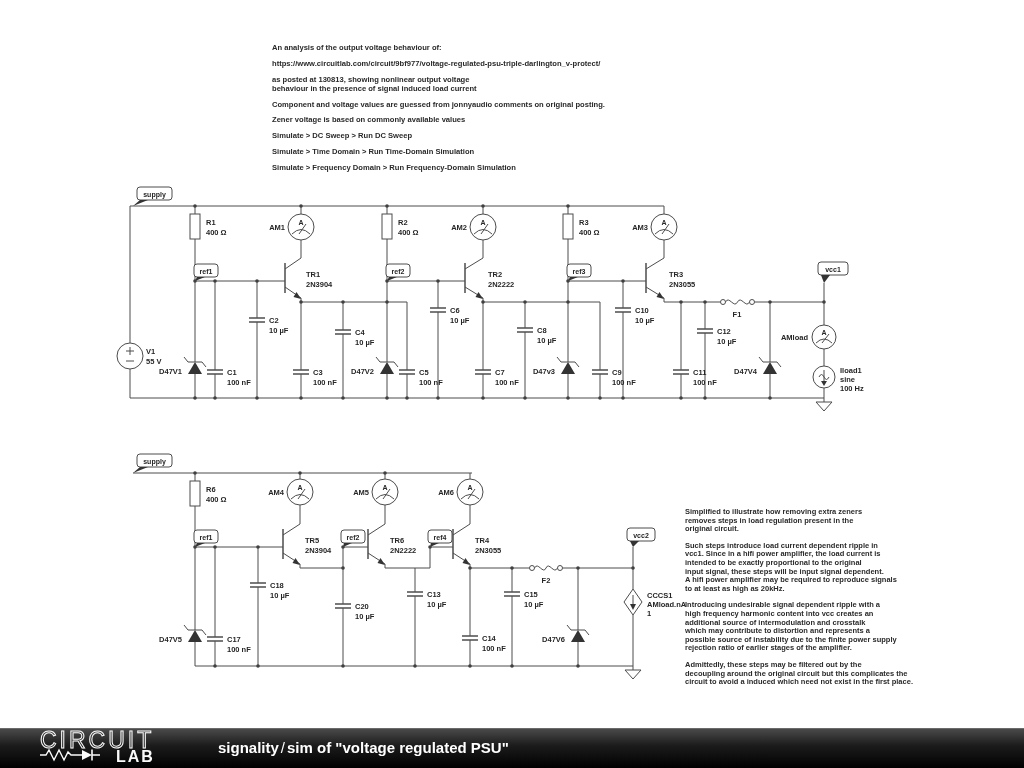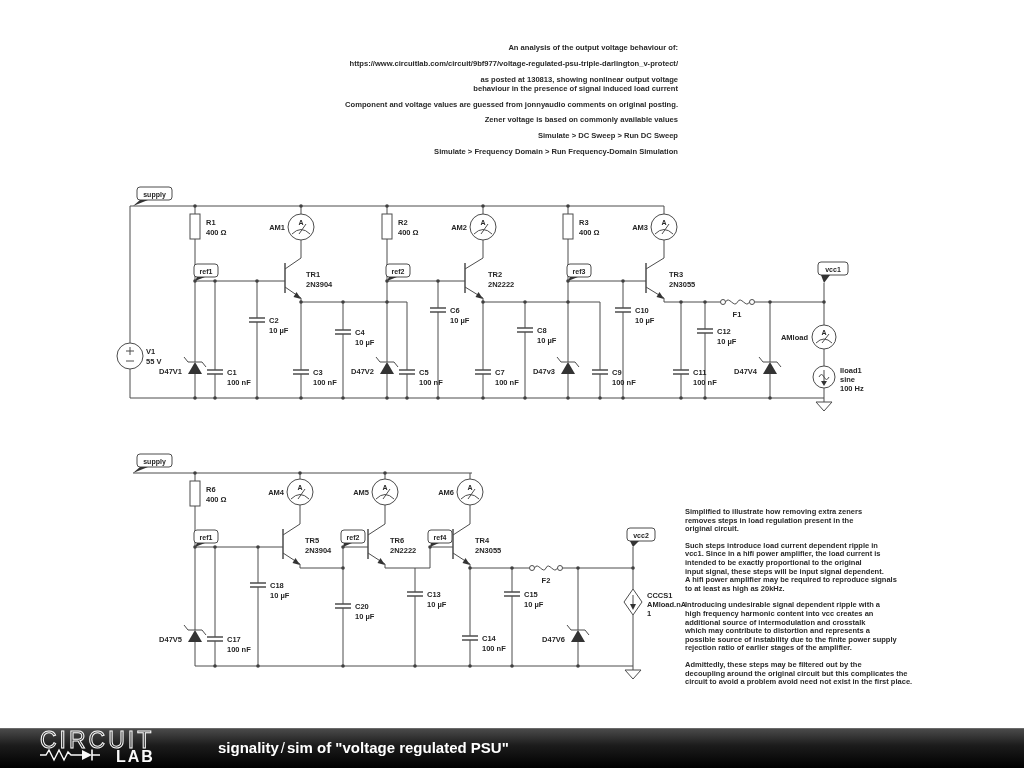--- a/index.html
+++ b/index.html
@@ -1,21 +1,21 @@
 <!DOCTYPE html>
 <html><head>
 <meta charset="utf-8">
 <style>
   html,body{margin:0;padding:0;}
   body{width:1024px;height:768px;position:relative;background:#ffffff;overflow:hidden;
        font-family:"Liberation Sans",sans-serif;}
 
   
-  .notes-top{position:absolute;left:258px;top:43px;width:420px;
-             font:bold 7.6px/9.3px "Liberation Sans",sans-serif;color:#2a2a2a;text-align:right;}
+  .notes-top{position:absolute;left:272px;top:43px;width:420px;
+             font:bold 7.6px/9.3px "Liberation Sans",sans-serif;color:#2a2a2a;}
   .notes-top p{margin:0 0 6.5px 0;}
   .notes-right{position:absolute;left:685px;top:500px;width:300px;
              font:bold 7.5px/8.6px "Liberation Sans",sans-serif;color:#2a2a2a;}
   .notes-right p{margin:0 0 8px 0;}
 
   
   svg.schem{position:absolute;left:0;top:0;}
   svg.schem text{font-family:"Liberation Sans",sans-serif;font-size:7.5px;font-weight:bold;fill:#262626;}
   svg.schem text.ftxt{font-size:7px;}
   svg.schem text.amp{font-size:7px;text-anchor:middle;}
@@ -50,20 +50,21 @@
   <p><span>An analysis of the output voltage behaviour of:</span></p>
   <p><span>https://www.circuitlab.com/circuit/9bf977/voltage-regulated-psu-triple-darlington_v-protect/</span></p>
   <p>
     </p>
     <div>as posted at 130813, showing nonlinear output voltage</div>
     <div>behaviour in the presence of signal induced load current</div>
   <p></p>
   <p><span>Component and voltage values are guessed from jonnyaudio comments on original posting.</span></p>
   <p><span>Zener voltage is based on commonly available values</span></p>
   <p><span>Simulate &gt; DC Sweep &gt; Run DC Sweep</span></p>
+  <p><span>Simulate &gt; Time Domain &gt; Run Time-Domain Simulation</span></p>
   <p><span>Simulate &gt; Frequency Domain &gt; Run Frequency-Domain Simulation</span></p>
 </div>
 
 <div class="notes-right">
   <p>
     </p>
     <div>Simplified to illustrate how removing extra zeners</div>
     <div>removes steps in load regulation present in the</div>
     <div>original circuit.</div>
   <p></p>
@@ -82,21 +83,21 @@
     <div>high frequency harmonic content into vcc creates an</div>
     <div>additional source of intermodulation and crosstalk</div>
     <div>which may contribute to distortion and represents a</div>
     <div>possible source of instability due to the finite power supply</div>
     <div>rejection ratio of earlier stages of the amplifier.</div>
   <p></p>
   <p>
     </p>
     <div>Admittedly, these steps may be filtered out by the</div>
     <div>decoupling around the original circuit but this complicates the</div>
-    <div>circuit to avoid a problem avoid need not exist in the first place.</div>
+    <div>circuit to avoid a induced which need not exist in the first place.</div>
   <p></p>
 </div>
 
 <svg class="schem" width="1024" height="728" viewBox="0 0 1024 728">
 
   <g>
     <path class="w" d="
       M130,206 H664 M130,206 V343 M130,369 V398 M130,398 H824
       M195,206 V214 M195,239 V362 M195,374 V398 M195,281 H285
       M215,281 V370 M215,374 V398 M257,281 V318 M257,322 V398

